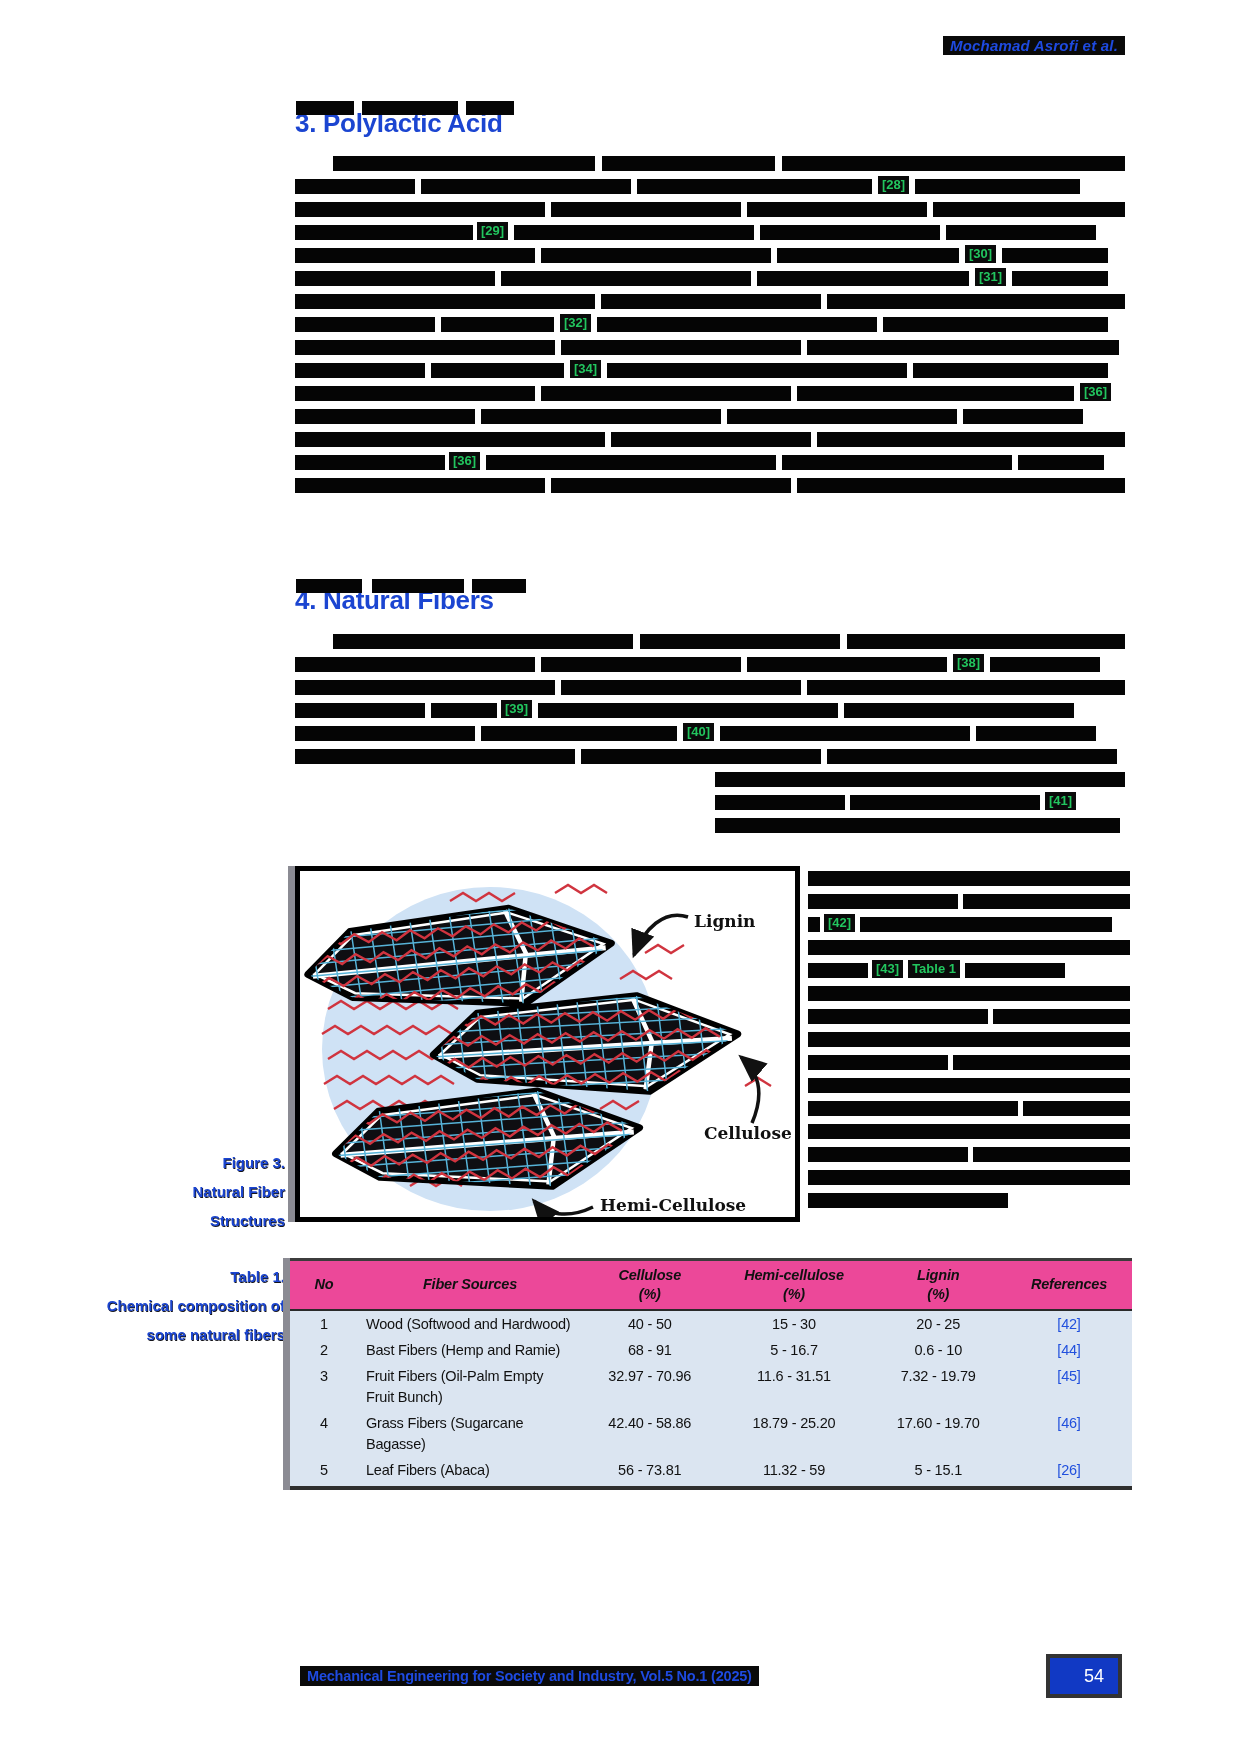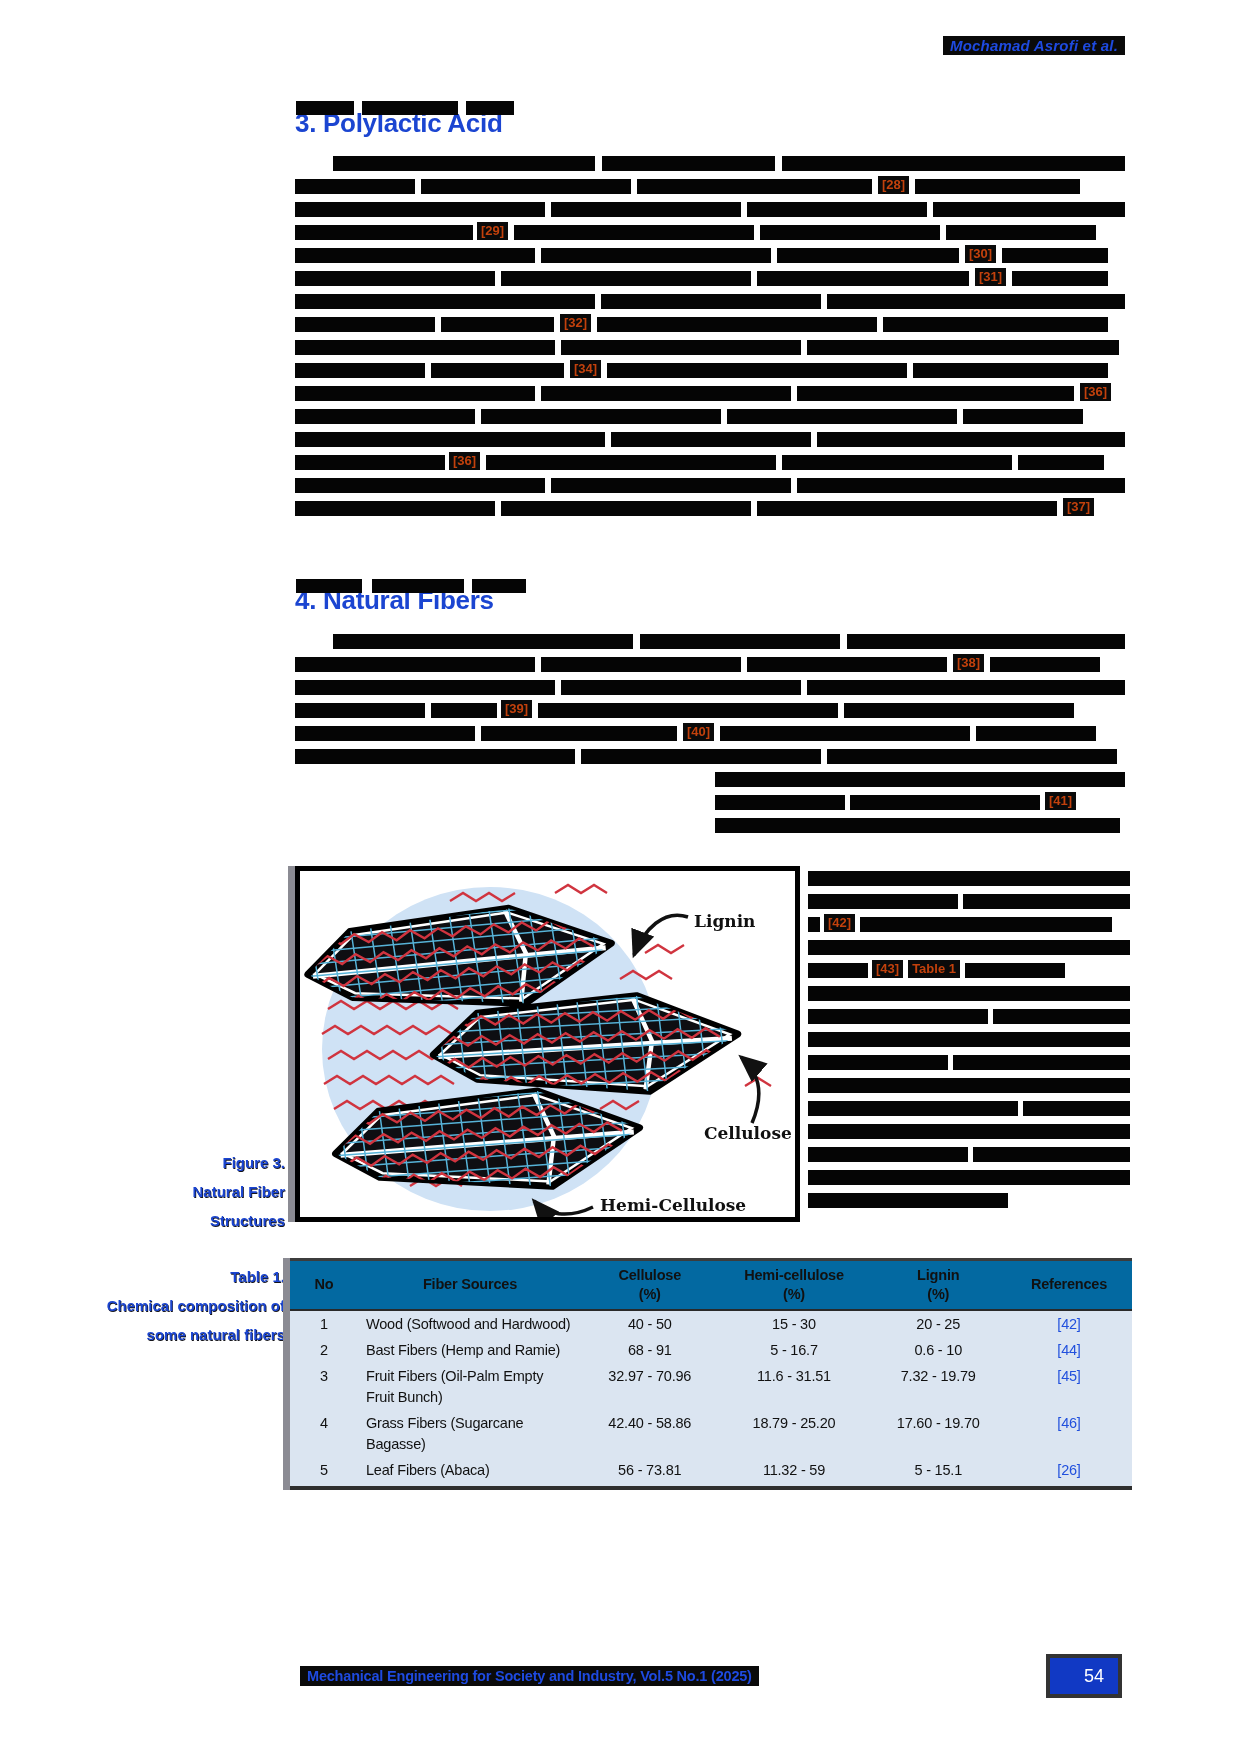--- a/index.html
+++ b/index.html
@@ -30,21 +30,21 @@
     position:absolute; left:295px; color:#1b45d1; font-size:26px; font-weight:bold;
     letter-spacing:-0.3px; margin:0;
   }
   .h-strip{ position:absolute; height:14px; background:#050505; }
   
   .redact{ position:absolute; }
   .rline{ display:flex; align-items:center; height:16px; margin-bottom:7px; }
   .rbar{ height:15px; background:#050505; flex:none; }
   .rgap{ height:1px; flex:none; }
   .cite{
-    background:#0a0a0a; color:#c2410c; font-size:13px; font-weight:bold;
+    background:#0a0a0a; color:#22c55e; font-size:13px; font-weight:bold;
     line-height:18px; height:18px; padding:0 4px; flex:none; white-space:nowrap;
     margin-top:-2px;
   }
   
   .figure-box{
     position:absolute; left:295px; top:866px; width:505px; height:356px;
     border:5px solid #000; box-sizing:border-box; background:#fff;
     box-shadow:-7px 0 0 #8b8b93;
   }
   .bpoly{fill:#0e0e12;stroke:#000;stroke-width:7;stroke-linejoin:round;}
@@ -60,21 +60,21 @@
     position:absolute; text-align:right; color:#1b45d1; font-weight:bold; font-size:15px;
     text-shadow:0.7px 0.7px 0 #14141a;
   }
   .m-caption div{ line-height:29px; }
   
   .tbl-wrap{
     position:absolute; left:290px; top:1258px; width:842px;
     box-shadow:-7px 0 0 #8b8b93;
   }
   table.fibers{ border-collapse:collapse; width:842px; font-size:14.5px; letter-spacing:-0.2px; }
-  table.fibers thead tr{ background:#0369a1; }
+  table.fibers thead tr{ background:#ec4899;font-style:italic; }
   table.fibers th{
     font-weight:bold; padding:5px 6px; vertical-align:middle; text-align:center;
     border-top:3px solid #3c3c3c; border-bottom:2px solid #2a2a2a; line-height:1.3;
   }
   table.fibers tbody{ background:#dbe5f1; }
   table.fibers td{ padding:3px 8px 2px 8px; vertical-align:top; line-height:1.45; }
   table.fibers tbody tr:last-child td{ border-bottom:4px solid #2f2f2f; padding-bottom:5px; }
   .c-no{ text-align:center; width:52px; }
   .c-src{ text-align:left; width:208px; }
   .c-num{ text-align:center; }
@@ -226,29 +226,20 @@
         <span class="rbar" style="width: 230px;"></span>
         <span class="rgap" style="width: 6px;"></span>
         <span class="rbar" style="width: 86px;"></span>
       </div>
       <div class="rline">
         <span class="rbar" style="width: 250px;"></span>
         <span class="rgap" style="width: 6px;"></span>
         <span class="rbar" style="width: 240px;"></span>
         <span class="rgap" style="width: 6px;"></span>
         <span class="rbar" style="width: 328px;"></span>
-      </div>
-      <div class="rline">
-        <span class="rbar" style="width: 200px;"></span>
-        <span class="rgap" style="width: 6px;"></span>
-        <span class="rbar" style="width: 250px;"></span>
-        <span class="rgap" style="width: 6px;"></span>
-        <span class="rbar" style="width: 300px;"></span>
-        <span class="rgap" style="width: 6px;"></span>
-        <span class="cite">[37]</span>
       </div>
     </div>
 
   <h2 class="sec-h" style="top:585px;">4. Natural Fibers</h2>
   <div class="h-strip" style="left:296px;top:579px;width:66px;"></div>
   <div class="h-strip" style="left:372px;top:579px;width:92px;"></div>
   <div class="h-strip" style="left:472px;top:579px;width:54px;"></div>
 
   <div class="redact" style="left:295px;top:633px;width:830px;">
       <div class="rline">

